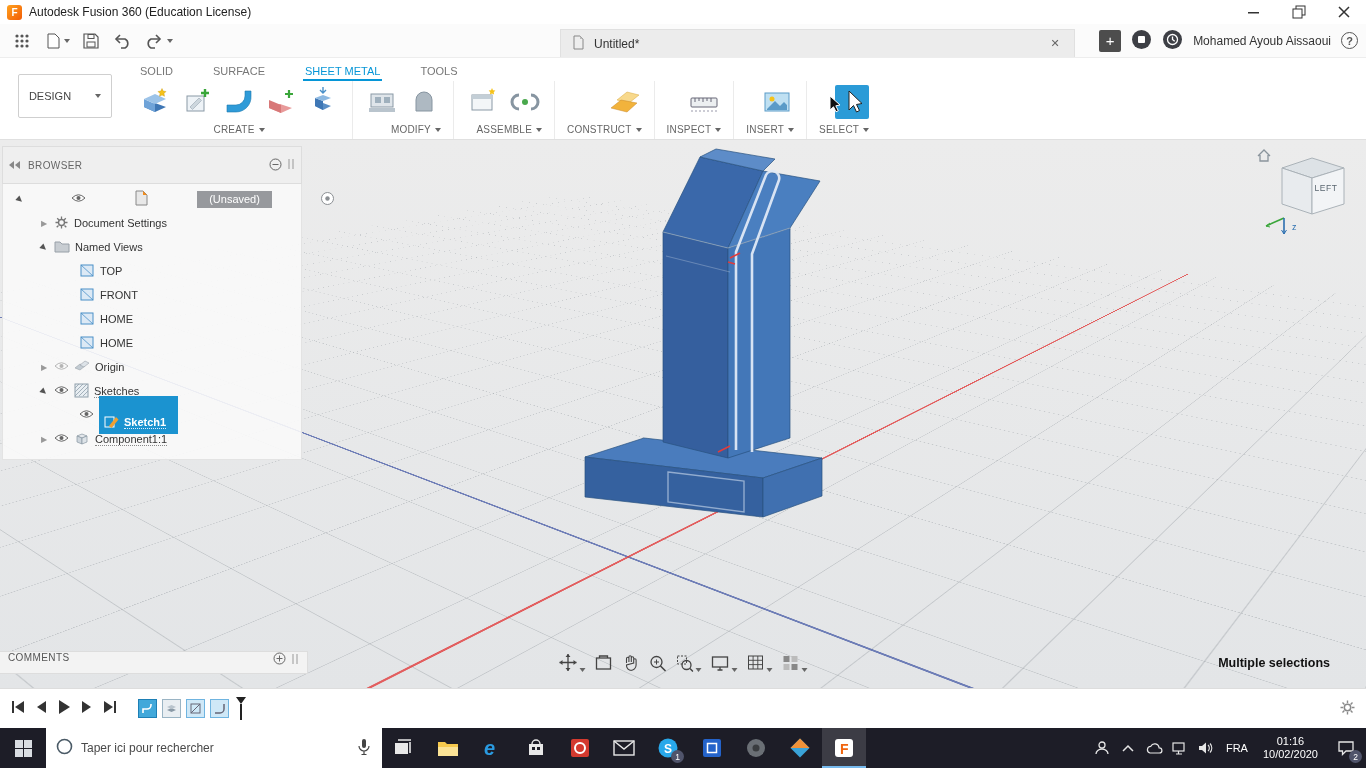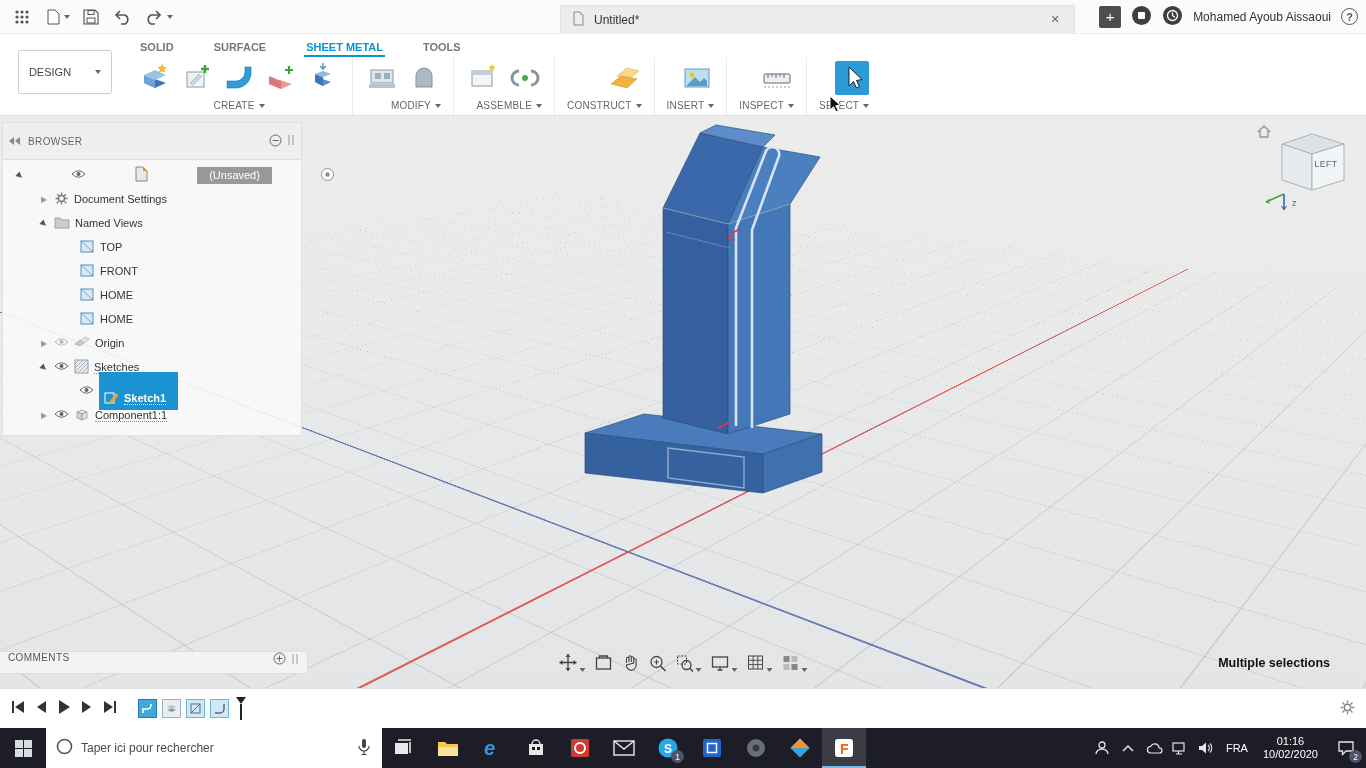--- a/index.html
+++ b/index.html
@@ -26,21 +26,21 @@
   .doc-tab-close{margin-left:auto;color:#666;font-size:11px;width:18px;height:18px;display:flex;align-items:center;justify-content:center;}
   .app-bar-right{position:absolute;right:8px;display:flex;align-items:center;gap:10px;}
   .plus-btn{width:22px;height:22px;background:#4d4d4d;color:#fff;font-size:15px;display:flex;align-items:center;justify-content:center;border-radius:2px;}
   .user-name{font-size:12px;color:#333;}
   .help-btn{width:17px;height:17px;border:1.5px solid #555;border-radius:50%;color:#555;font-size:11px;font-weight:bold;display:flex;align-items:center;justify-content:center;}
 
   
   .ribbon{height:82px;background:#fff;border-bottom:1px solid #e0e0e0;display:flex;flex:0 0 auto;}
   .workspace-box{width:94px;height:44px;margin:16px 14px 0 18px;border:1px solid #cfcfcf;border-radius:2px;display:flex;align-items:center;justify-content:center;gap:24px;font-size:11px;color:#444;}
   .ribbon-right{flex:1;display:flex;flex-direction:column;}
-  .ribbon-tabs{height:23px;display:flex;gap:36px;padding-left:12px;align-items:flex-end;font-weight:bold;}
+  .ribbon-tabs{height:23px;display:flex;gap:36px;padding-left:12px;align-items:flex-end;}
   .rtab{font-size:11px;color:#777;padding:0 2px 4px;cursor:default;}
   .rtab.active{color:#0696d7;border-bottom:2px solid #0696d7;padding-bottom:2px;}
   .ribbon-tools{flex:1;display:flex;align-items:stretch;}
   .rgroup{display:flex;flex-direction:column;align-items:center;padding:2px 12px 0;}
   .rgroup + .rgroup{border-left:1px solid #ebebeb;align-items:flex-end;}
   .rgroup-icons{display:flex;align-items:center;gap:8px;height:38px;}
   .ricon{width:34px;height:34px;display:flex;align-items:center;justify-content:center;}
   .ricon.select-active{background:#2b9bd7;border-radius:2px;}
   .rgroup-label{font-size:10px;color:#666;margin-top:3px;display:flex;align-items:center;gap:4px;letter-spacing:.2px;}
 
@@ -113,20 +113,44 @@
   .skype-badge{right:6px;bottom:5px;}
   .notif-badge{right:4px;bottom:5px;}
 
   .mouse-cursor{position:absolute;left:827px;top:95px;z-index:60;pointer-events:none;}
 </style>
 </head>
 <body>
 
 <div class="screen">
 
+  <div class="title-bar">
+    <div class="tb-left">
+      <span class="logoF"></span>
+      <span class="tb-title">Autodesk Fusion 360 (Education License)</span>
+    </div>
+    <div class="tb-controls">
+      <span class="tb-btn">
+          <svg width="16" height="16">
+            <rect x="2" y="8" width="11" height="1.5" fill="#333"></rect>
+          </svg>
+        </span>
+      <span class="tb-btn">
+          <svg width="16" height="16">
+            <rect x="5" y="2" width="9" height="9" fill="none" stroke="#333"></rect>
+            <rect x="2" y="5" width="9" height="9" fill="#fff" stroke="#333"></rect>
+          </svg>
+        </span>
+      <span class="tb-btn">
+          <svg width="16" height="16">
+            <path d="M3 3 L13 13 M13 3 L3 13" stroke="#333" stroke-width="1.5"></path>
+          </svg>
+        </span>
+    </div>
+  </div>
 
   <div class="app-bar">
     <div class="qat">
       <span class="qat-btn">
           <svg width="18" height="18">
             <g fill="#555">
               <circle cx="4" cy="4" r="1.6"></circle>
               <circle cx="9" cy="4" r="1.6"></circle>
               <circle cx="14" cy="4" r="1.6"></circle>
               <circle cx="4" cy="9" r="1.6"></circle>
@@ -306,44 +330,44 @@
           <div class="rgroup-label">
               <span>CONSTRUCT</span>
               <span class="dcaret"></span>
             </div>
         </div>
 
         <div class="rgroup">
           <div class="rgroup-icons">
             <span class="ricon">
                 <svg width="32" height="32">
+                  <rect x="3" y="12" width="26" height="9" rx="1" fill="#eceff1" stroke="#667"></rect>
+                  <path d="M7 12 v4 M11 12 v3 M15 12 v4 M19 12 v3 M23 12 v4" stroke="#667"></path>
+                  <path d="M3 25 h26" stroke="#99a" stroke-dasharray="2 2"></path>
+                </svg>
+              </span>
+          </div>
+          <div class="rgroup-label">
+              <span>INSPECT</span>
+              <span class="dcaret"></span>
+            </div>
+        </div>
+
+        <div class="rgroup">
+          <div class="rgroup-icons">
+            <span class="ricon">
+                <svg width="32" height="32">
                   <rect x="4" y="7" width="24" height="18" fill="#bfe0f2" stroke="#5b9bc8"></rect>
                   <circle cx="11" cy="13" r="2.5" fill="#f6c21a"></circle>
                   <path d="M6 23 L14 15 L19 20 L23 16 L26 19 V24 H6 Z" fill="#5b9bc8"></path>
                 </svg>
               </span>
           </div>
           <div class="rgroup-label">
               <span>INSERT</span>
-              <span class="dcaret"></span>
-            </div>
-        </div>
-
-        <div class="rgroup">
-          <div class="rgroup-icons">
-            <span class="ricon">
-                <svg width="32" height="32">
-                  <rect x="3" y="12" width="26" height="9" rx="1" fill="#eceff1" stroke="#667"></rect>
-                  <path d="M7 12 v4 M11 12 v3 M15 12 v4 M19 12 v3 M23 12 v4" stroke="#667"></path>
-                  <path d="M3 25 h26" stroke="#99a" stroke-dasharray="2 2"></path>
-                </svg>
-              </span>
-          </div>
-          <div class="rgroup-label">
-              <span>INSPECT</span>
               <span class="dcaret"></span>
             </div>
         </div>
 
         <div class="rgroup">
           <div class="rgroup-icons">
             <span class="ricon select-active">
                 <svg width="32" height="32">
                   <path d="M13 5 L13 24 L17.5 19.5 L20.5 26 L23.5 24.5 L20.5 18.5 L26 17.5 Z" fill="#fff" stroke="#222" stroke-width="1"></path>
                 </svg>

